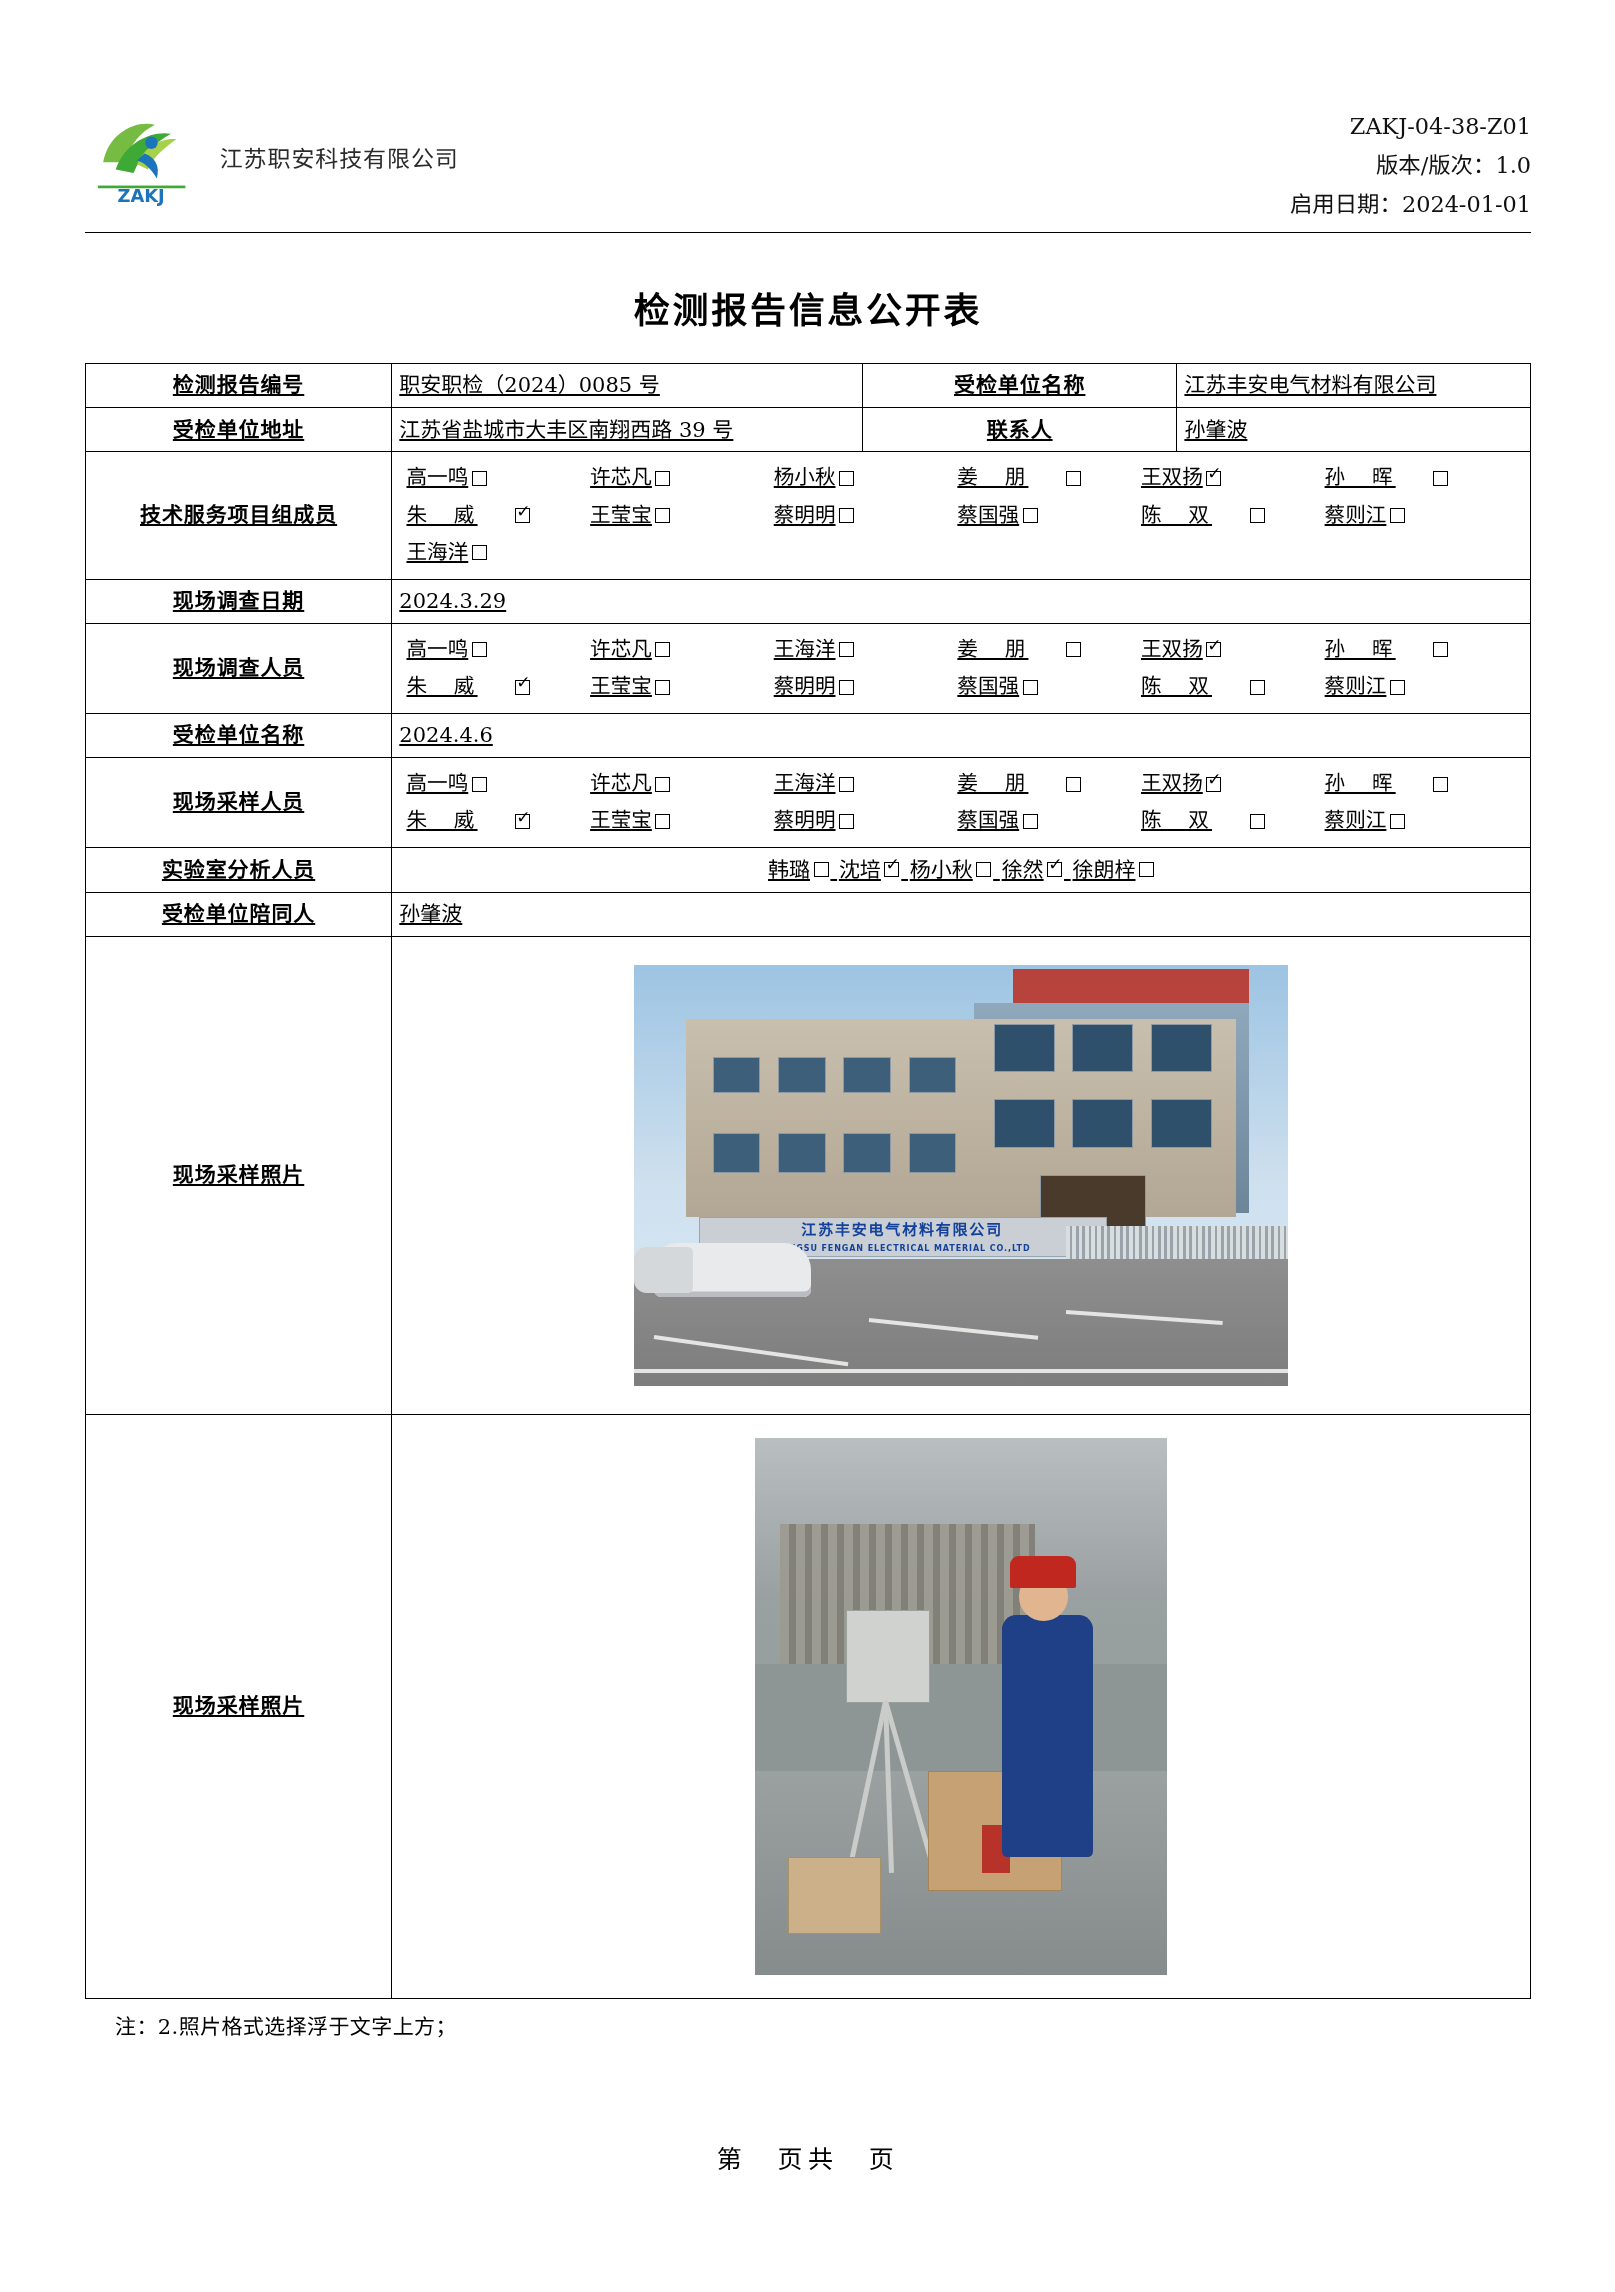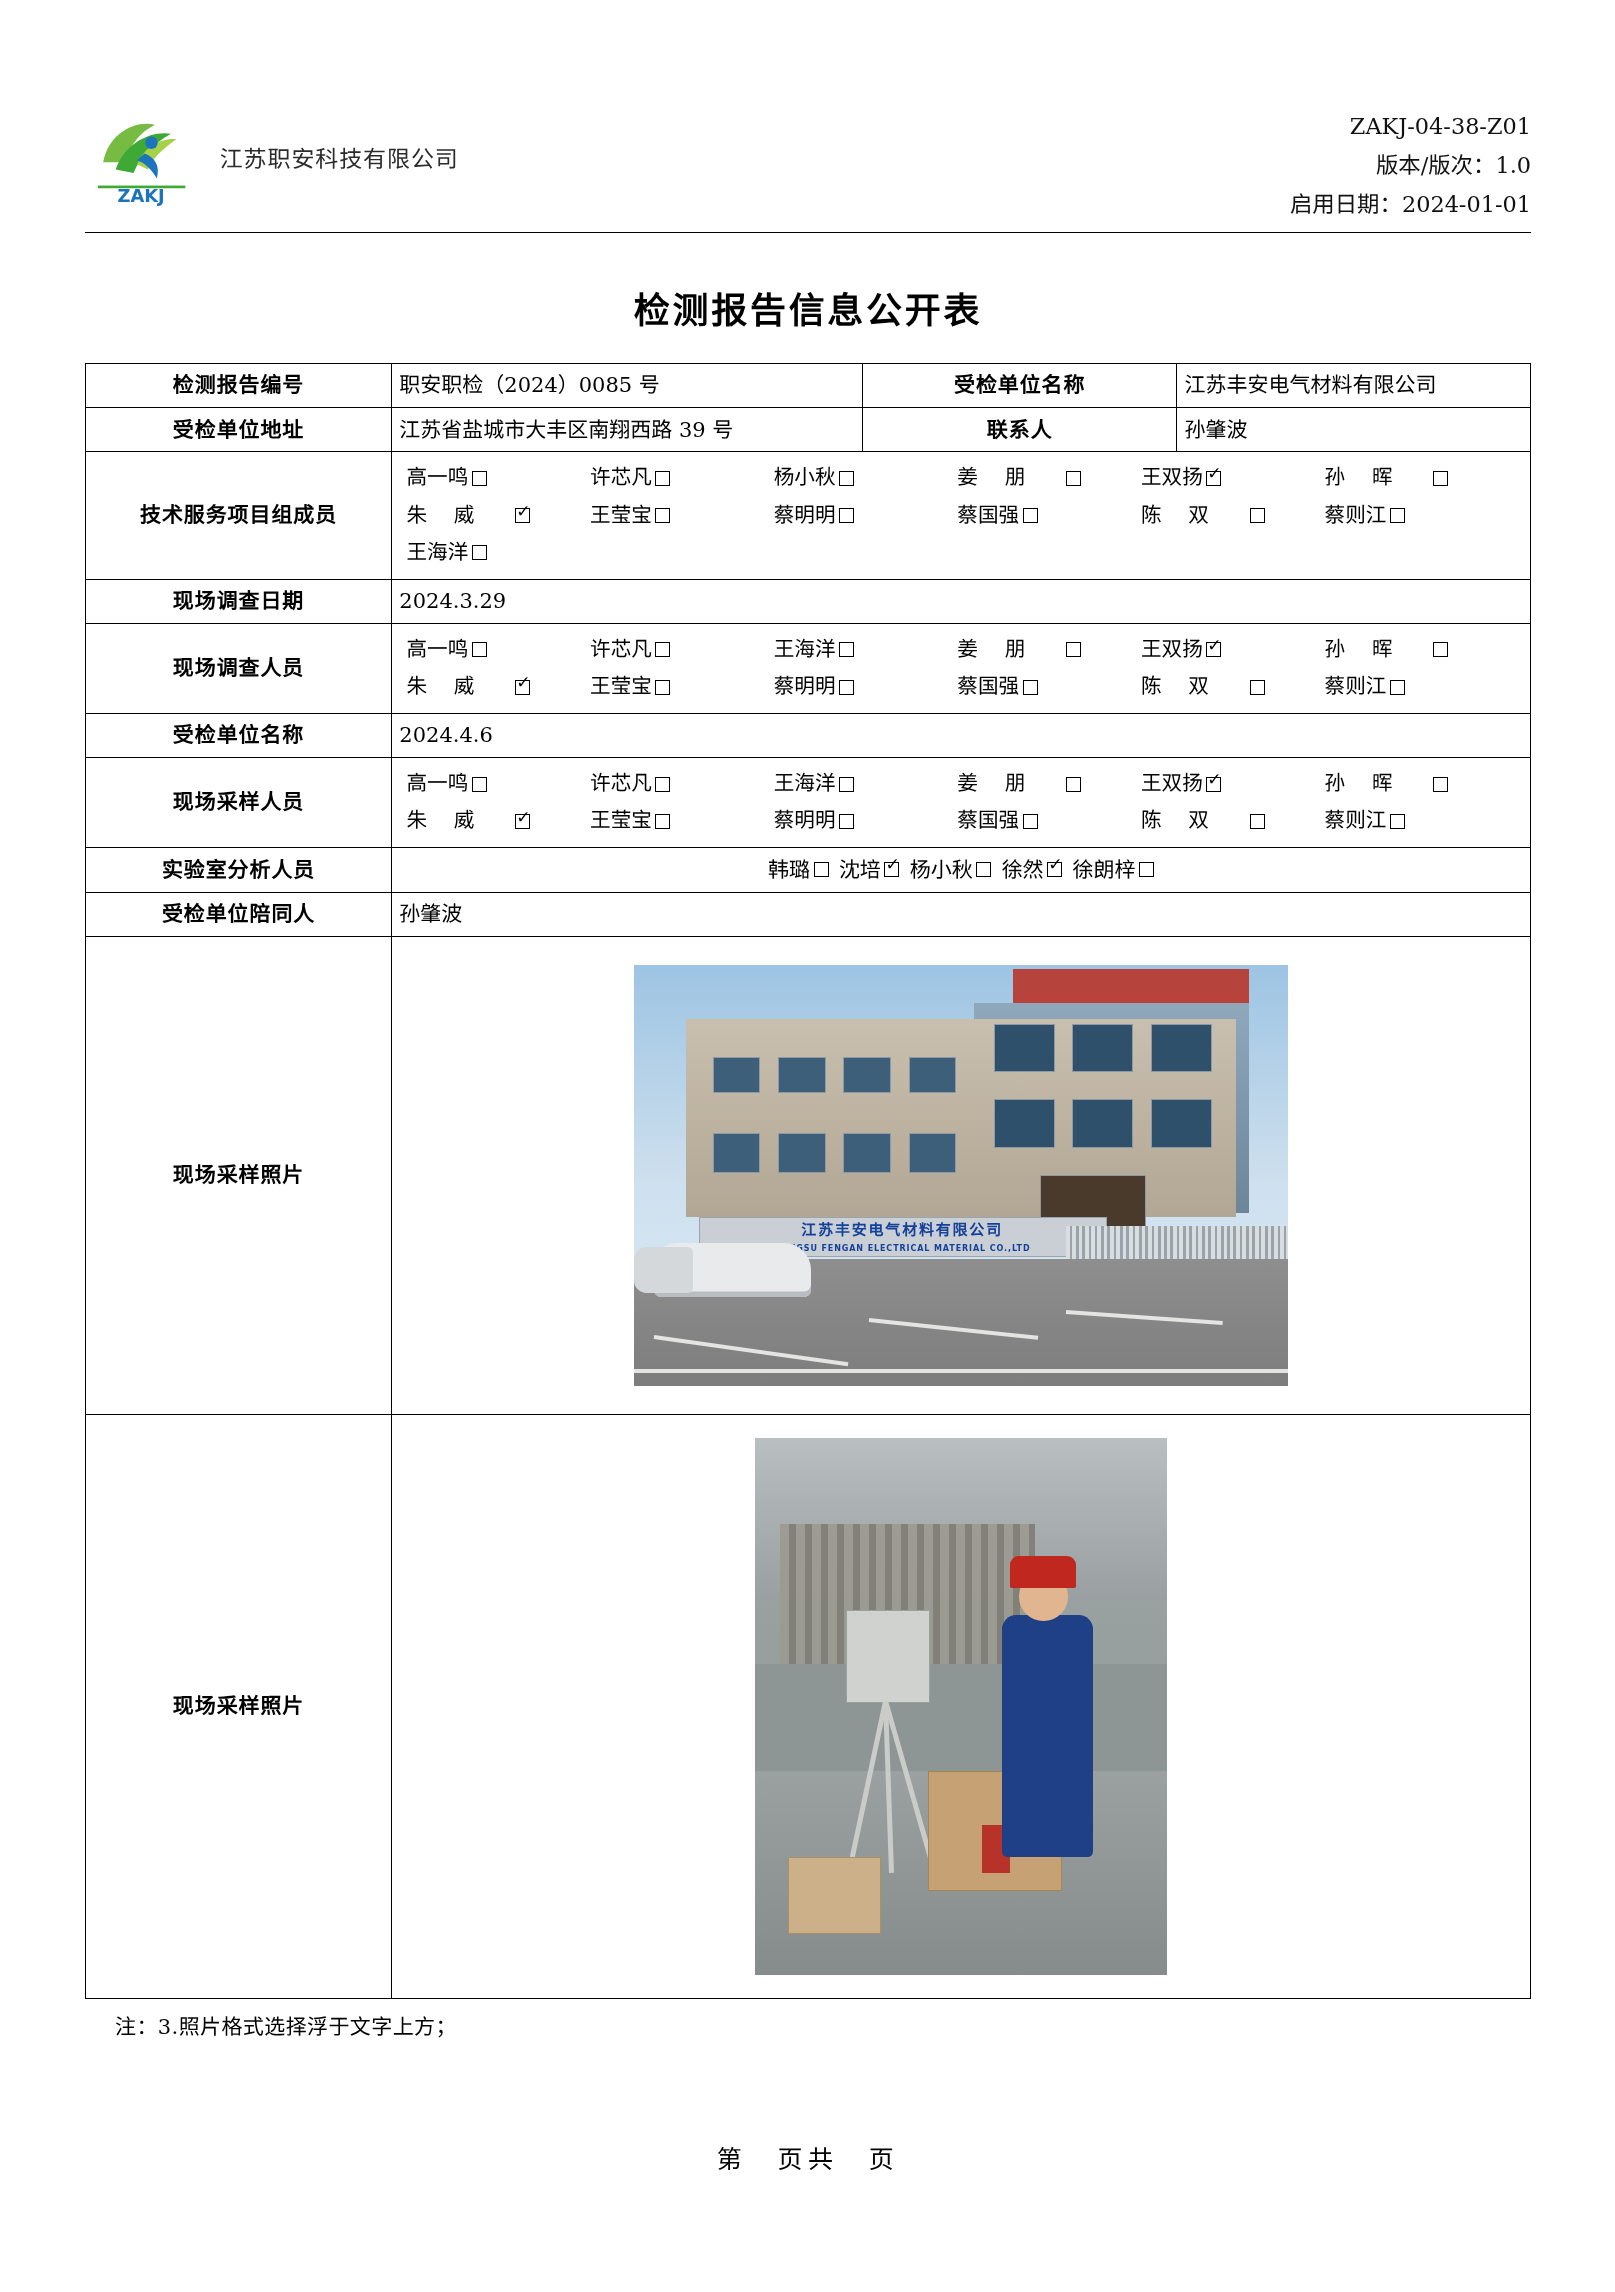--- a/index.html
+++ b/index.html
@@ -77,20 +77,21 @@
     border-collapse: collapse;
     width: 100%;
     table-layout: fixed;
   }
   table.main td {
     border: 1.4px solid #000;
     padding: 5.4px 7.2px;
     font-size: 21px;
     vertical-align: middle;
     line-height: 1.55;
+    text-decoration: underline;
   }
   .lbl {
     text-align: center;
     font-weight: bold;
     letter-spacing: 0.9px;
     white-space: nowrap;
   }
   .ctr { text-align: left; }
 
   
@@ -623,16 +624,16 @@
               <div class="ph2-person-body"></div>
               <div class="ph2-person-head"></div>
               <div class="ph2-hat"></div>
             </div>
           </div>
         </td>
       </tr>
     </tbody>
   </table>
 
-  <div class="note">注：3.照片格式选择浮于文字上方；</div>
+  <div class="note">注：2.照片格式选择浮于文字上方；</div>
   <div class="pagefoot">第　页共　页</div>
 </div>
 
 
 </body></html>

